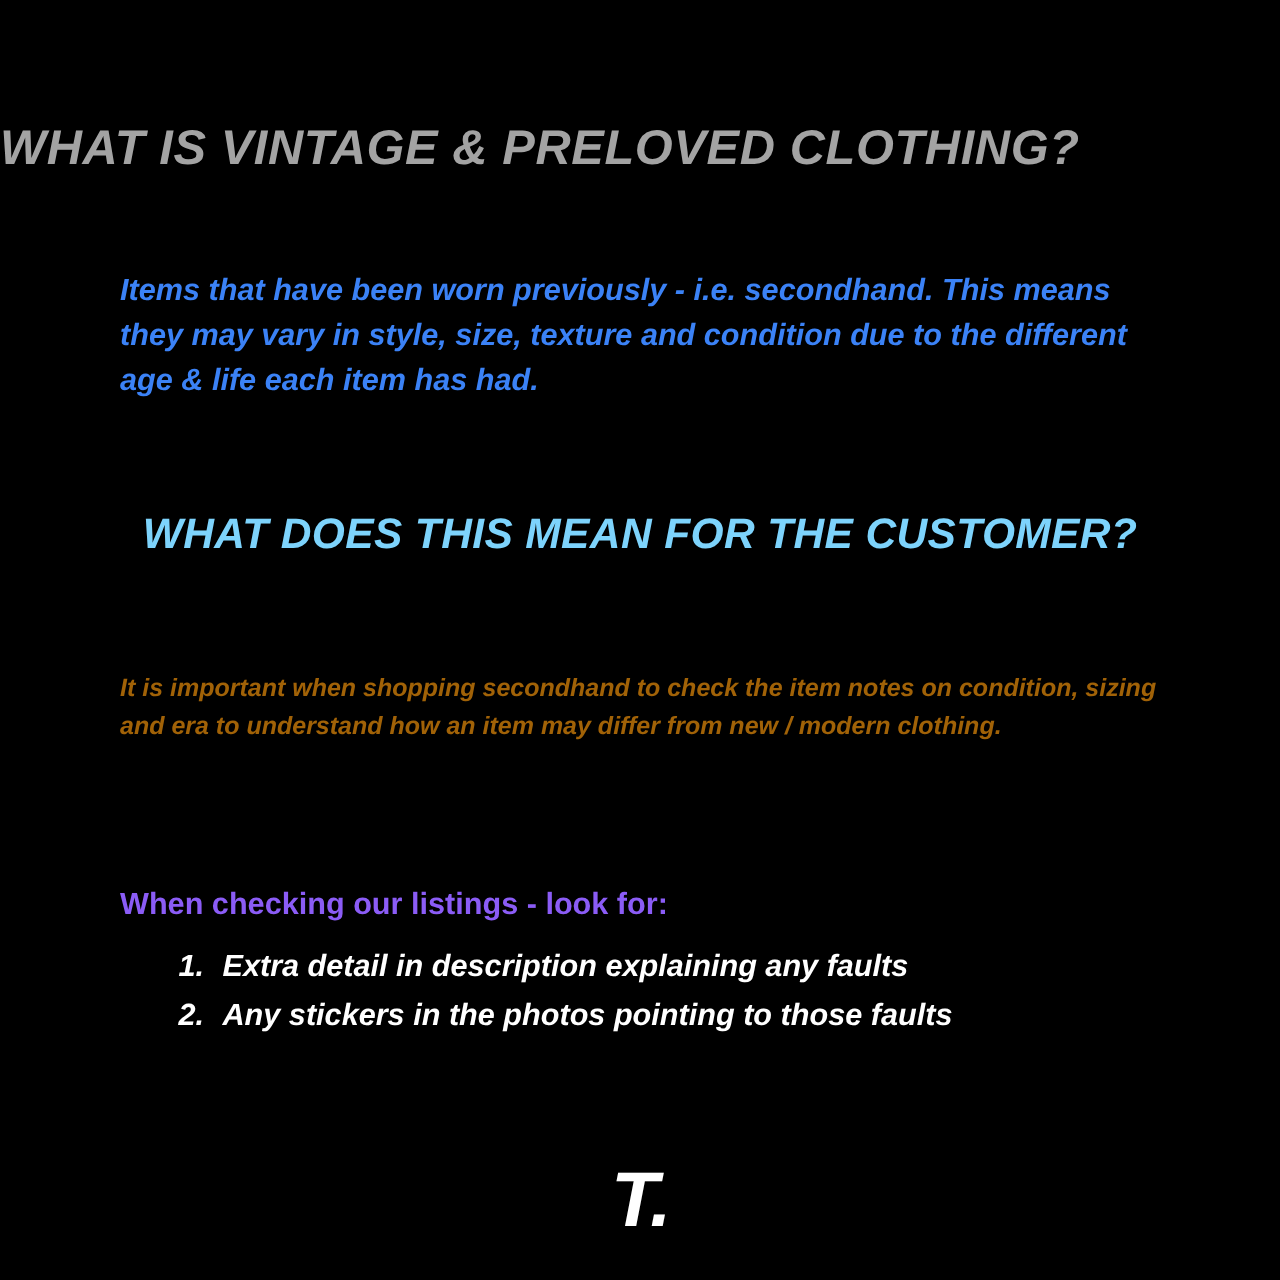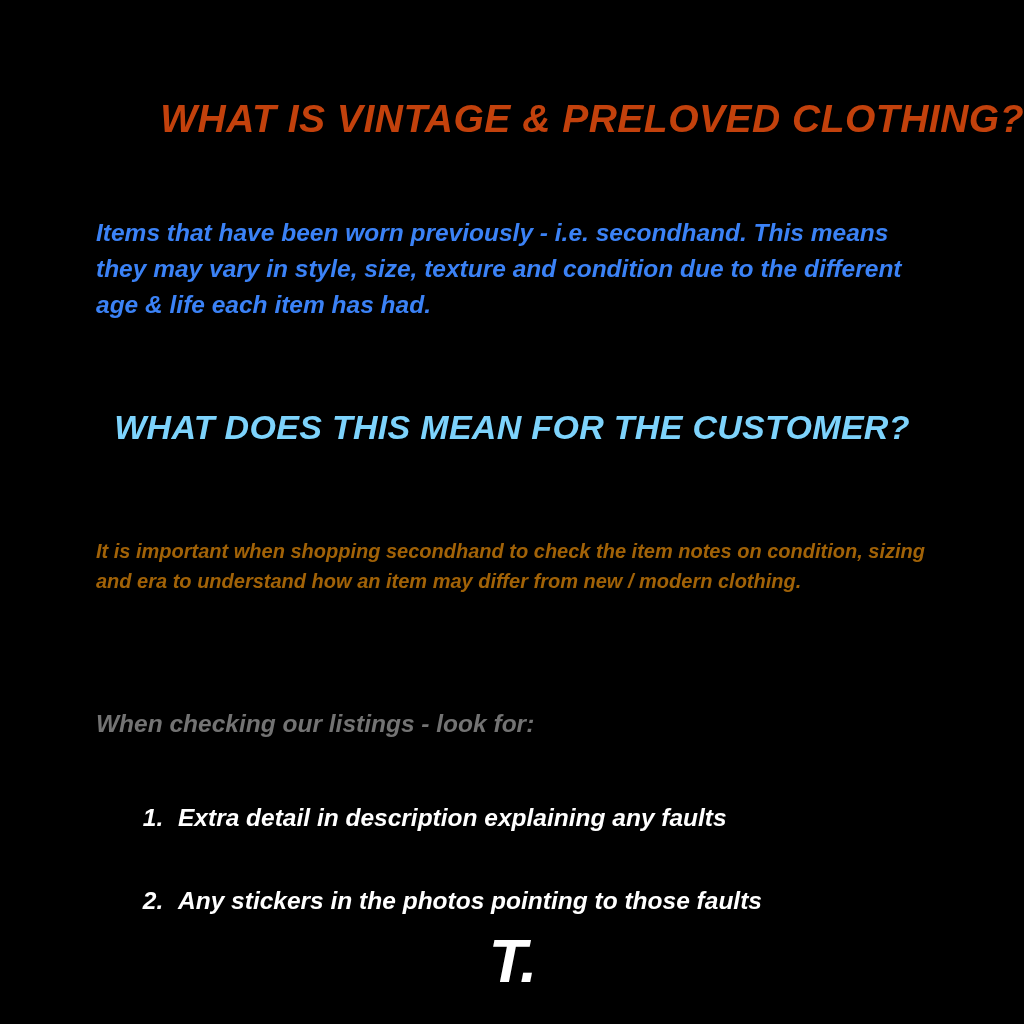--- a/index.html
+++ b/index.html
@@ -19,27 +19,27 @@
     width: 1024px;
     height: 1024px;
     box-sizing: border-box;
   }
 
   .heading-1 {
     position: absolute;
     left: 0;
     top: 72px;
     width: 1024px;
-    text-align: right;
+    text-align: left;
     font-size: 39px;
     font-weight: bold;
     font-style: italic;
     letter-spacing: 0.5px;
     line-height: 1.1;
-    color: #c2410c;
+    color: #a3a3a3;
   }
 
   .para-1 {
     position: absolute;
     left: 96px;
     top: 190px;
     width: 840px;
     font-size: 24.5px;
     font-weight: bold;
     font-style: italic;
@@ -73,41 +73,39 @@
     color: #a16207;
   }
 
   .para-3 {
     position: absolute;
     left: 96px;
     top: 681px;
     width: 840px;
     font-size: 24.5px;
     font-weight: bold;
-    font-style: italic;
     line-height: 1.48;
-    color: #737373;
+    color: #8b5cf6;
   }
 
   .list {
     position: absolute;
     left: 118px;
     top: 754px;
     width: 820px;
     margin: 0;
     padding: 0 0 0 52px;
     font-size: 24.5px;
     font-weight: bold;
     font-style: italic;
     line-height: 1.6;
     color: #ffffff;
   }
   .list li {
     padding-left: 8px;
-    margin-top: 44px;
   }
 
   .logo {
     position: absolute;
     left: 0;
     top: 930px;
     width: 1024px;
     text-align: center;
     font-size: 62px;
     font-weight: bold;

